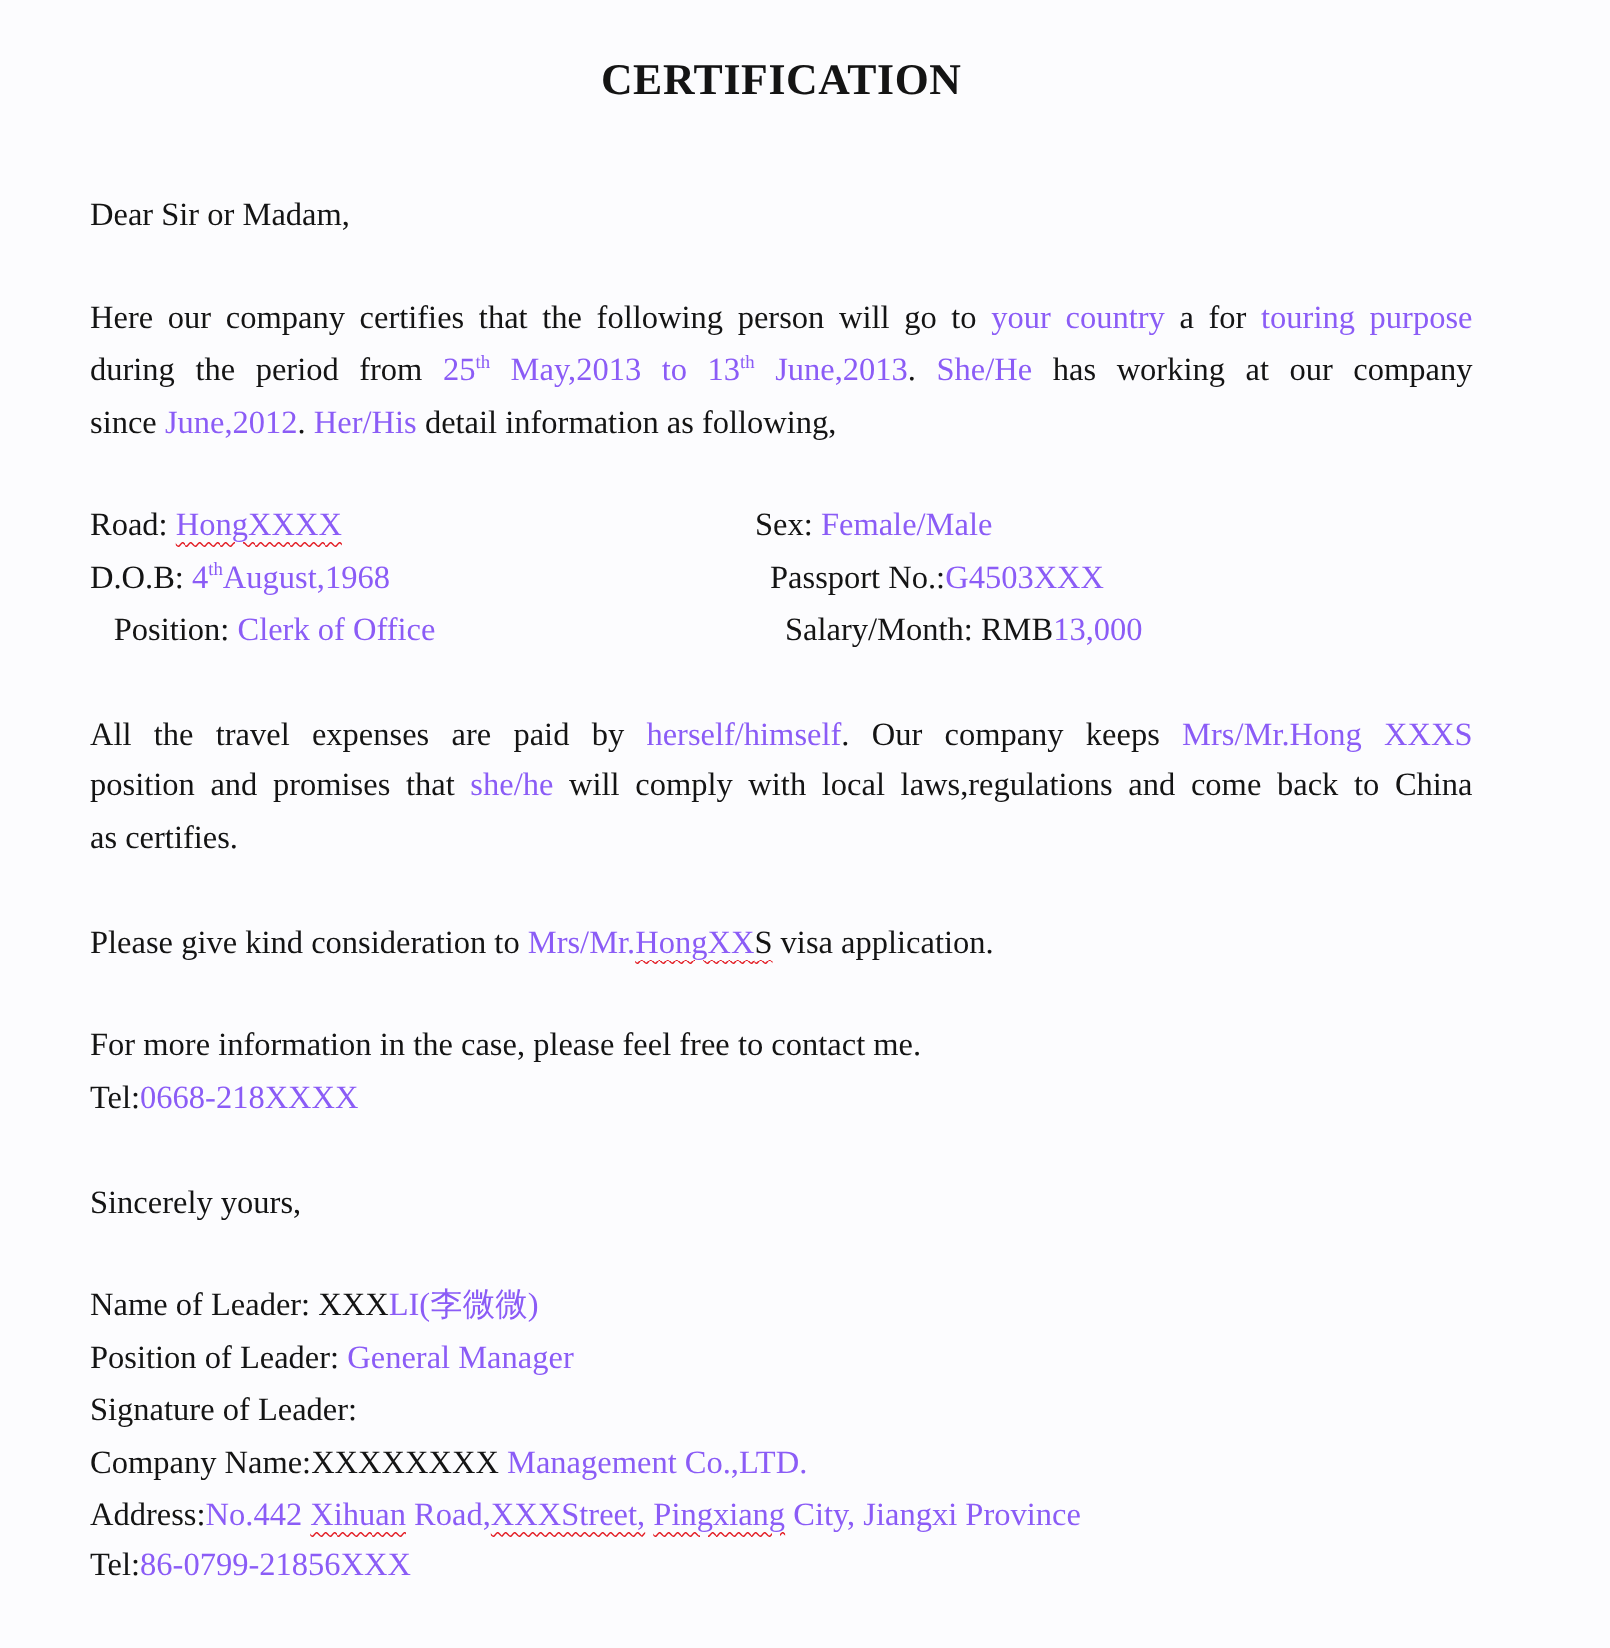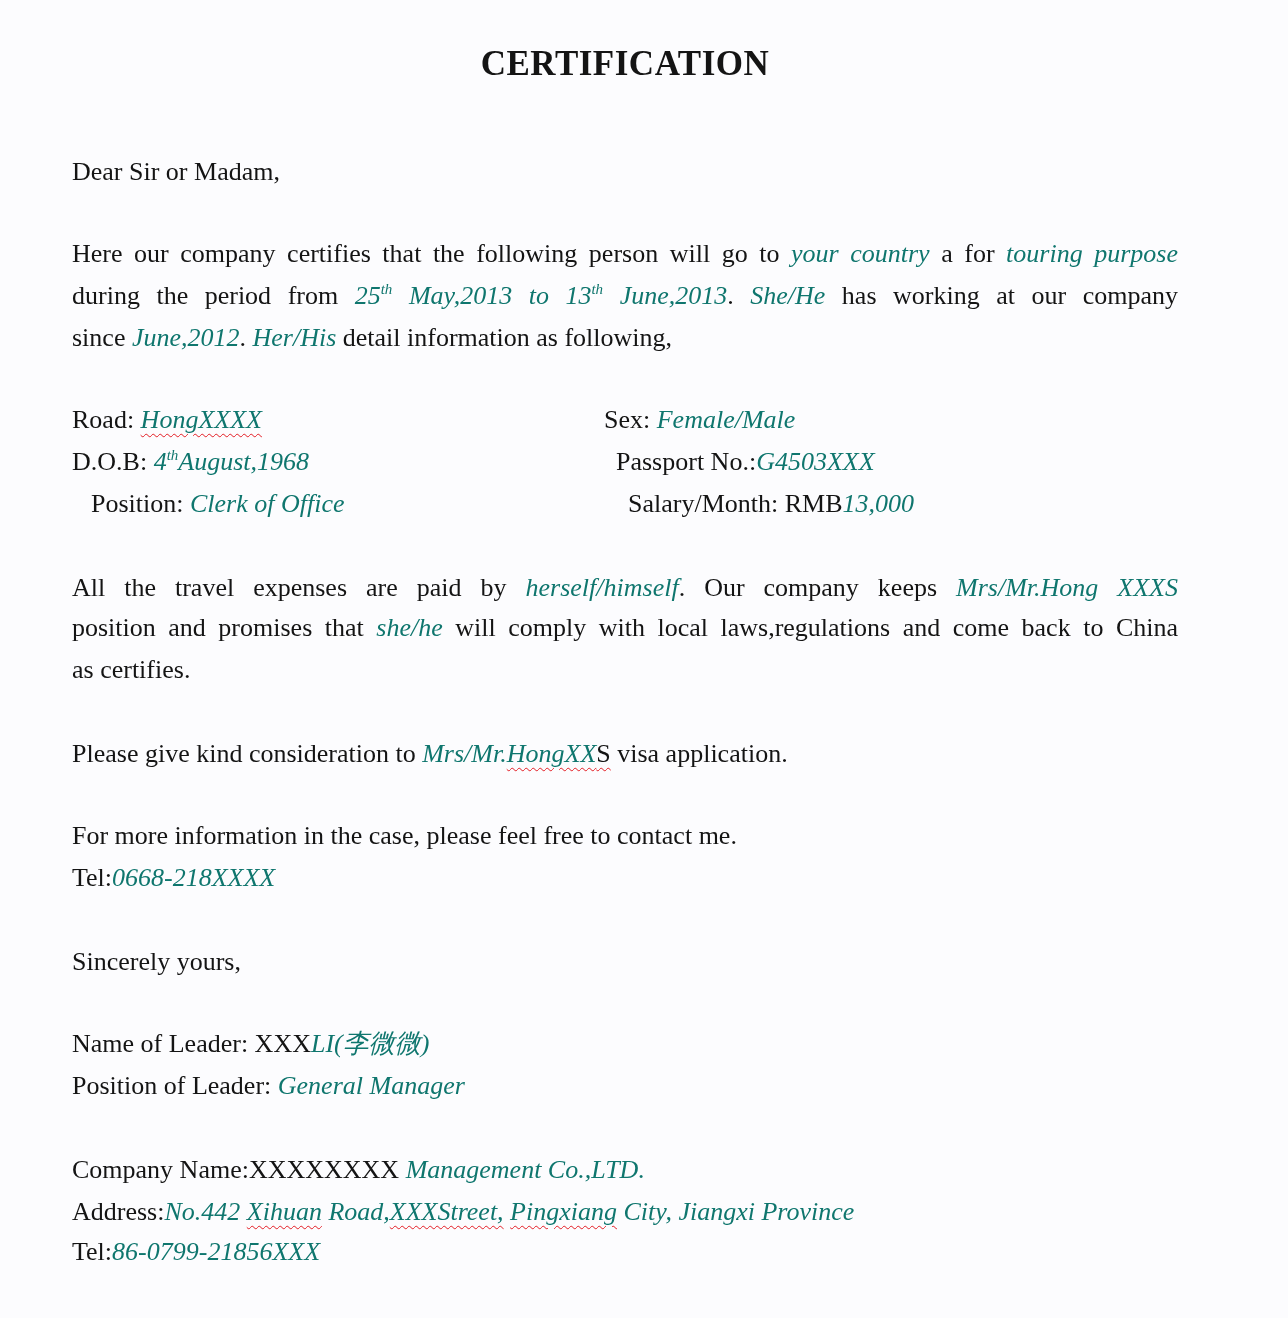--- a/index.html
+++ b/index.html
@@ -15,21 +15,21 @@
     .title {
       position: absolute; left: 0; width: 1250px; top: 44px;
       text-align: center; font-weight: bold; font-size: 35px; letter-spacing: 0.5px;
     }
     .line {
       position: absolute; left: 72px; font-size: 26px; line-height: 32px; white-space: nowrap;
     }
     .just {
       width: 1106px; text-align: justify; text-align-last: justify; white-space: normal;
     }
-    .red { color: #0f766e; font-style: italic; }
+    .red { color: #8b5cf6; }
     sup { font-size: 15px; vertical-align: 10px; line-height: 0; }
     .squig {
       text-decoration: underline wavy #e31d24;
       text-decoration-thickness: 1px;
       text-underline-offset: 5px;
     }
     .col2 { position: absolute; font-size: 26px; line-height: 32px; white-space: nowrap; }
   </style>
 </head>
 <body>
@@ -61,17 +61,18 @@
 
   <div class="line" style="top:738px;"><span>Please give kind consideration to </span><span class="red">Mrs/Mr.</span><span class="red squig">HongXX</span><span class="squig">S</span><span> visa application.</span></div>
 
   <div class="line" style="top:820px;">For more information in the case, please feel free to contact me.</div>
   <div class="line" style="top:862px;"><span>Tel:</span><span class="red">0668-218XXXX</span></div>
 
   <div class="line" style="top:946px;">Sincerely yours,</div>
 
   <div class="line" style="top:1028px;"><span>Name of Leader: XXX</span><span class="red">LI(李微微)</span></div>
   <div class="line" style="top:1070px;"><span>Position of Leader: </span><span class="red">General Manager</span></div>
+  <div class="line" style="top:1112px;">Signature of Leader:</div>
   <div class="line" style="top:1154px;"><span>Company Name:XXXXXXXX </span><span class="red">Management Co.,LTD.</span></div>
   <div class="line" style="top:1196px;"><span>Address:</span><span class="red"><span>No.442 </span><span class="squig">Xihuan</span><span> Road,</span><span class="squig">XXXStreet,</span><span> </span><span class="squig">Pingxiang</span><span> City, Jiangxi Province</span></span></div>
   <div class="line" style="top:1236px;"><span>Tel:</span><span class="red">86-0799-21856XXX</span></div>
 
 </div>
 
 </body></html>

